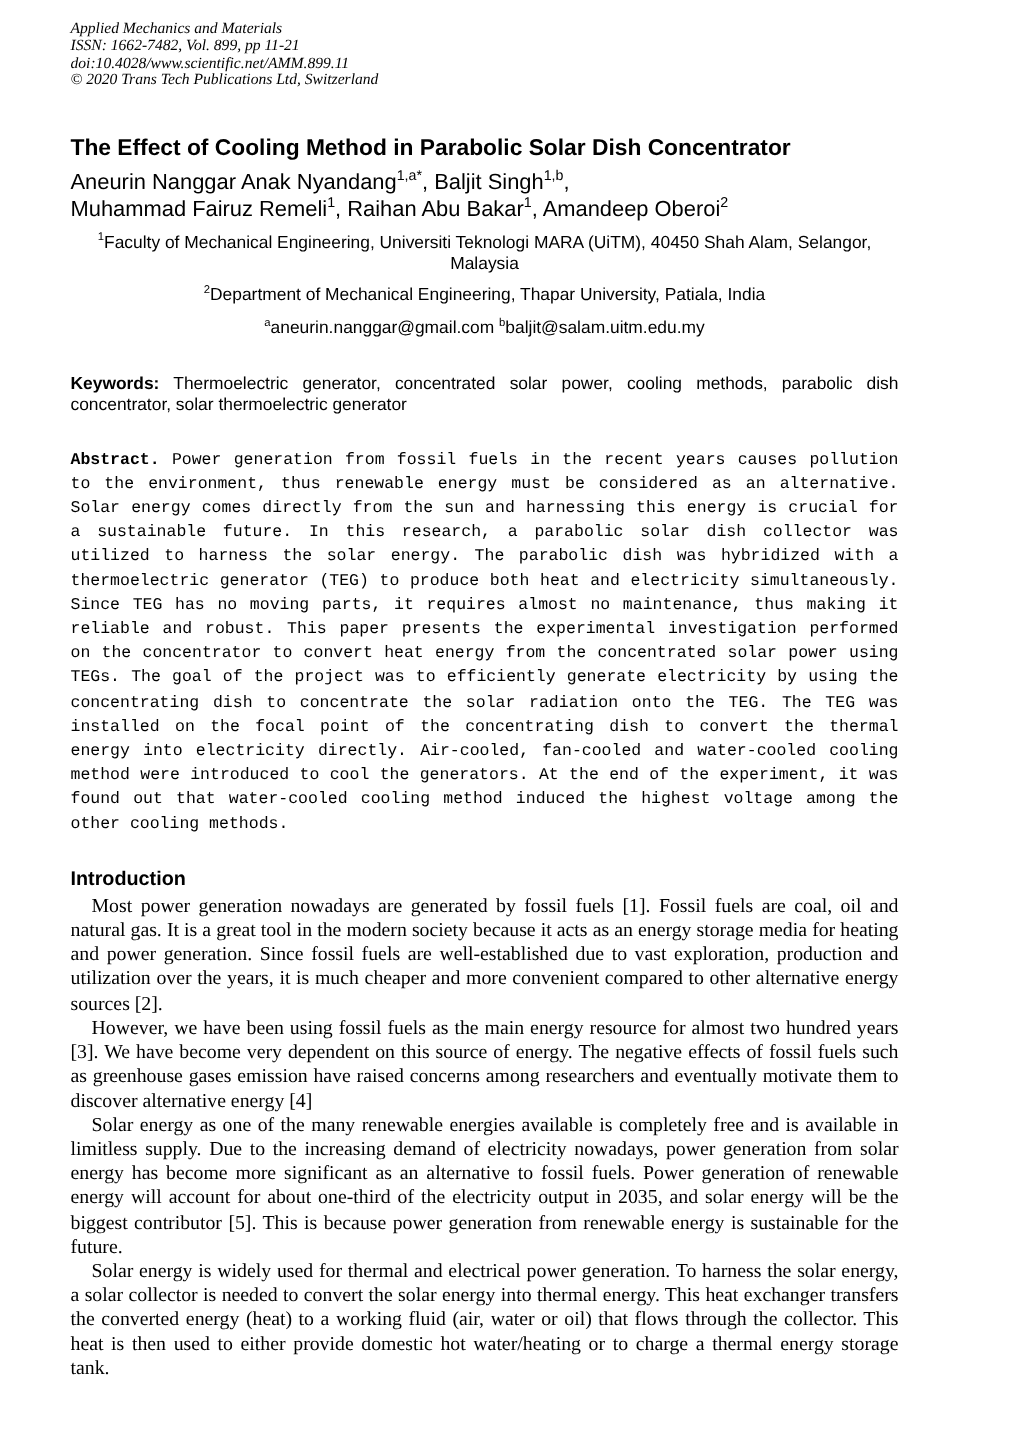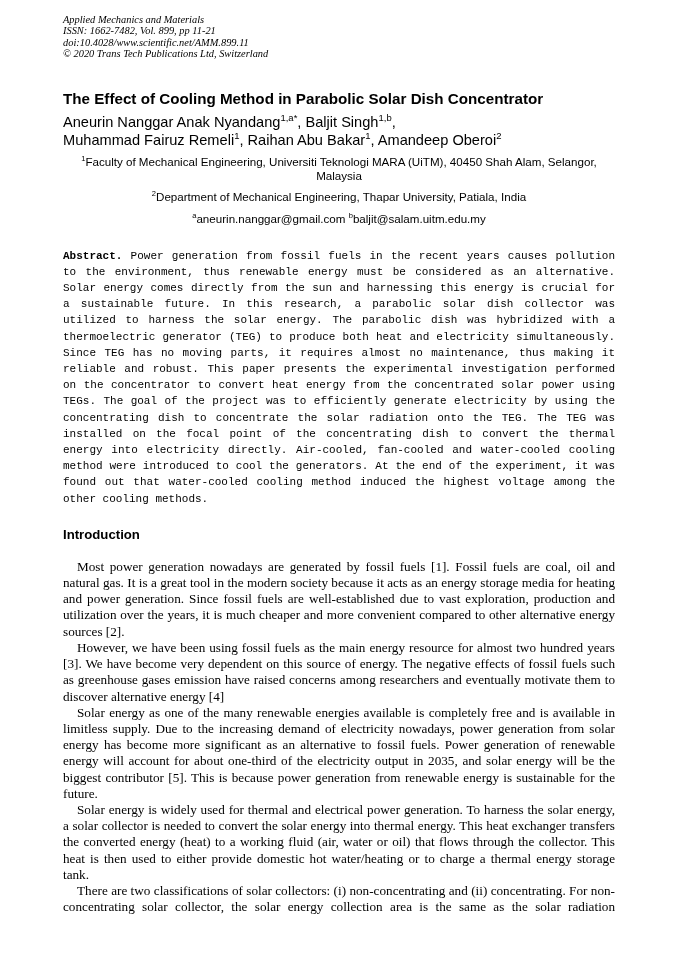--- a/index.html
+++ b/index.html
@@ -1,34 +1,34 @@
 <!DOCTYPE html>
 <html><head>
 <meta charset="utf-8">
 <style>
   html, body { margin: 0; padding: 0; background: #ffffff; }
   body { width: 678px; height: 959px; position: relative; overflow: hidden; color: #000; }
-  .page { position: absolute; left: 63px; top: 14px; width: 552px; }
+  .page { position: absolute; left: 47px; top: 14px; width: 552px; }
   .header { display: flex; justify-content: space-between; font-family: "Liberation Serif", serif; font-style: italic; font-size: 10.4px; line-height: 11.4px; }
   .header .left div { white-space: nowrap; }
   .header .right { text-align: right; }
   .title { font-family: "Liberation Sans", sans-serif; font-weight: bold; font-size: 15.2px; margin-top: 30px; line-height: 18px; }
   .authors { font-family: "Liberation Sans", sans-serif; font-size: 14.6px; margin-top: 5px; line-height: 18px; }
   sup { font-size: 65%; vertical-align: super; line-height: 0; }
   .affil { font-family: "Liberation Sans", sans-serif; font-size: 11.6px; text-align: center; line-height: 14px; }
   .affil1 { margin-top: 6px; }
   .affil2 { margin-top: 7px; }
   .emails { margin-top: 8px; }
   .keywords { font-family: "Liberation Sans", sans-serif; font-size: 11.6px; line-height: 14px; margin-top: 23px; text-align: justify; text-align-last: left; }
   .keywords b { font-weight: bold; }
   .abstract { font-family: Liberation Mono, monospace; font-size: 11px; line-height: 16.2px; margin-top: 22px; text-align: justify; }
   .abstract b { font-weight: bold; }
   .section-heading { font-family: Liberation Sans, sans-serif; font-weight: bold; font-size: 13.2px; margin-top: 20px; line-height: 16px; }
   .para { font-family: "Liberation Serif", serif; font-size: 13.2px; line-height: 16.2px; text-align: justify; text-indent: 14px; margin: 0; }
-  .para.first { margin-top: 16px; }
+  .para.first { margin-top: 2px; }
   .para.last { text-align-last: justify; }
 </style>
 </head>
 <body>
 
 <div class="page">
 
   <div class="header">
     <div class="left">
       <div>Applied Mechanics and Materials</div>
@@ -53,27 +53,30 @@
     <sup>1</sup><span>Faculty of Mechanical Engineering, Universiti Teknologi MARA (UiTM), 40450 Shah Alam, Selangor, Malaysia</span>
   </div>
   <div class="affil affil2">
     <sup>2</sup><span>Department of Mechanical Engineering, Thapar University, Patiala, India</span>
   </div>
   <div class="affil emails">
     <sup>a</sup><span>aneurin.nanggar@gmail.com</span>
     <sup>b</sup><span>baljit@salam.uitm.edu.my</span>
   </div>
 
+  <div class="keywords">
+    <b>Keywords:</b>
+    <span>Thermoelectric generator, concentrated solar power, cooling methods, parabolic dish concentrator, solar thermoelectric generator</span>
+  </div>
 
   <div class="abstract">
     <b>Abstract.</b>
     <span>Power generation from fossil fuels in the recent years causes pollution to the environment, thus renewable energy must be considered as an alternative. Solar energy comes directly from the sun and harnessing this energy is crucial for a sustainable future. In this research, a parabolic solar dish collector was utilized to harness the solar energy. The parabolic dish was hybridized with a thermoelectric generator (TEG) to produce both heat and electricity simultaneously. Since TEG has no moving parts, it requires almost no maintenance, thus making it reliable and robust. This paper presents the experimental investigation performed on the concentrator to convert heat energy from the concentrated solar power using TEGs. The goal of the project was to efficiently generate electricity by using the concentrating dish to concentrate the solar radiation onto the TEG. The TEG was installed on the focal point of the concentrating dish to convert the thermal energy into electricity directly. Air-cooled, fan-cooled and water-cooled cooling method were introduced to cool the generators. At the end of the experiment, it was found out that water-cooled cooling method induced the highest voltage among the other cooling methods.</span>
   </div>
 
   <div class="section-heading">Introduction</div>
 
   <p class="para first">Most power generation nowadays are generated by fossil fuels [1]. Fossil fuels are coal, oil and natural gas. It is a great tool in the modern society because it acts as an energy storage media for heating and power generation. Since fossil fuels are well-established due to vast exploration, production and utilization over the years, it is much cheaper and more convenient compared to other alternative energy sources [2].</p>
   <p class="para">However, we have been using fossil fuels as the main energy resource for almost two hundred years [3]. We have become very dependent on this source of energy. The negative effects of fossil fuels such as greenhouse gases emission have raised concerns among researchers and eventually motivate them to discover alternative energy [4]</p>
   <p class="para">Solar energy as one of the many renewable energies available is completely free and is available in limitless supply. Due to the increasing demand of electricity nowadays, power generation from solar energy has become more significant as an alternative to fossil fuels. Power generation of renewable energy will account for about one-third of the electricity output in 2035, and solar energy will be the biggest contributor [5]. This is because power generation from renewable energy is sustainable for the future.</p>
   <p class="para">Solar energy is widely used for thermal and electrical power generation. To harness the solar energy, a solar collector is needed to convert the solar energy into thermal energy. This heat exchanger transfers the converted energy (heat) to a working fluid (air, water or oil) that flows through the collector. This heat is then used to either provide domestic hot water/heating or to charge a thermal energy storage tank.</p>
-  <p class="para last">There are two classifications of solar collectors: (i) non-concentrating and (ii) concentrating. For non-concentrating solar collector, the solar energy collection area is the same as the solar radiation</p>
 
 </div>
 
 </body></html>

